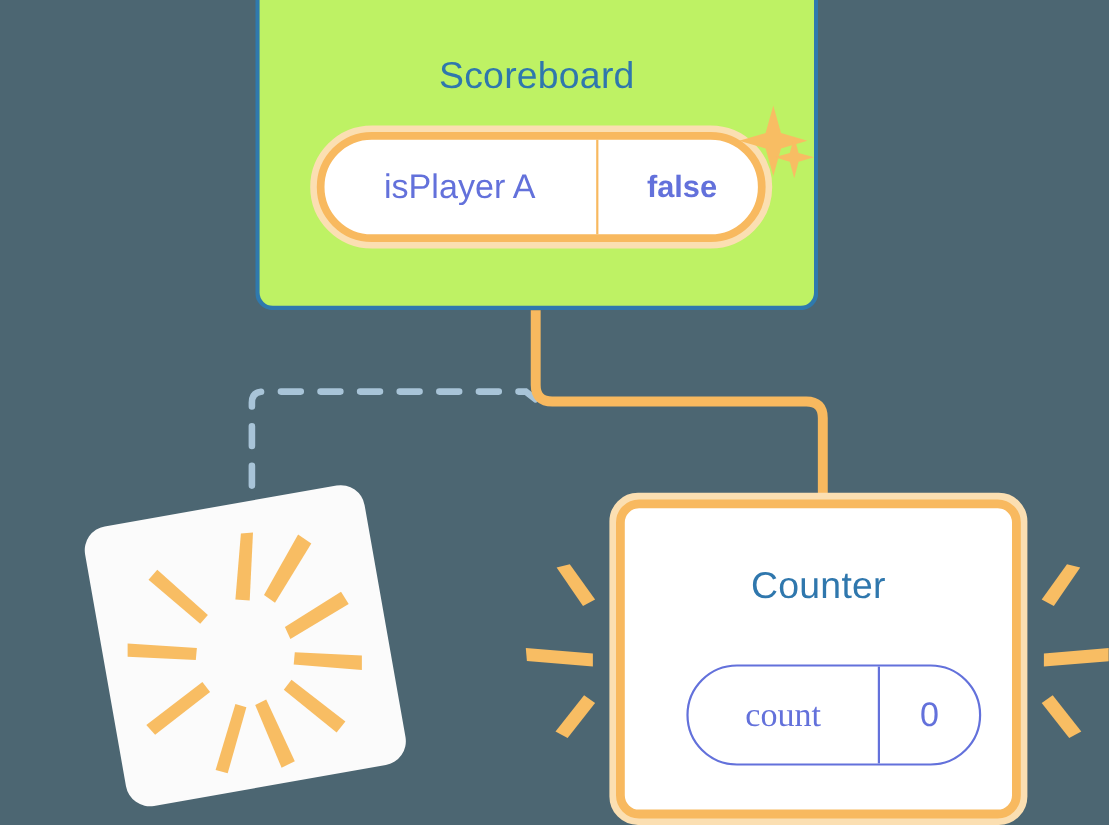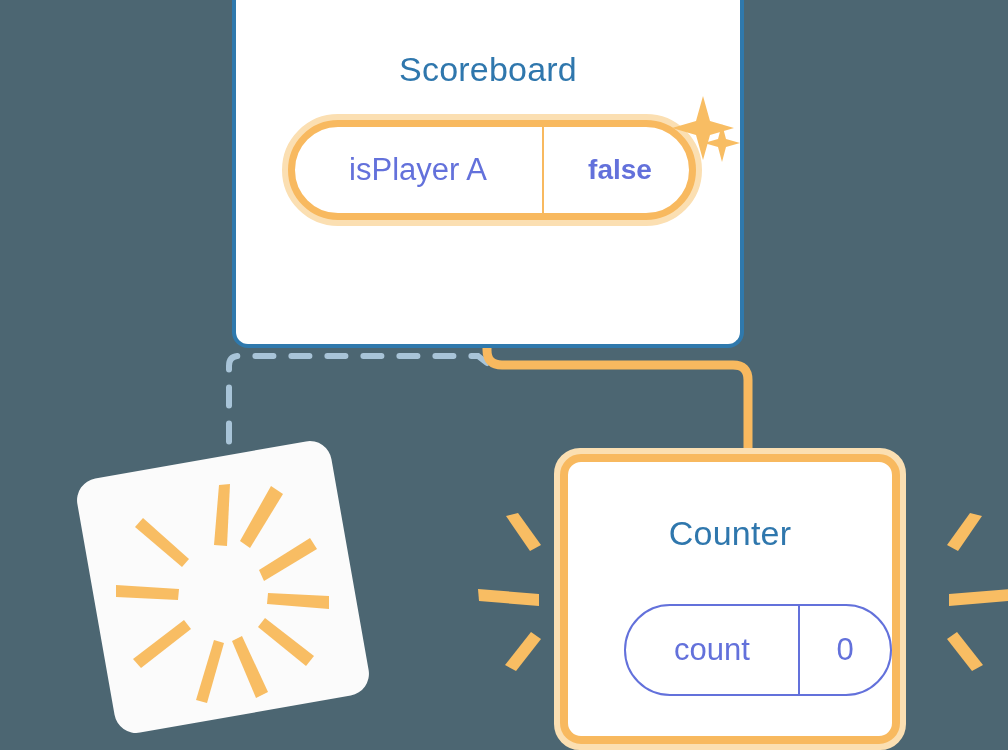--- a/index.html
+++ b/index.html
@@ -28,22 +28,22 @@
   #connectors { z-index: 1; }
   #bursts     { z-index: 3; }
   #sparkles   { z-index: 6; }
 
   
   .scoreboard-card {
     position: absolute;
     left: 232px;
     top: 0px;
     width: 512px;
-    height: 348px;
-    background: #ffffff;
+    height: 282px;
+    background: #bef264;
     border: 4px solid #2f79ad;
     border-top: none;
     border-radius: 0 0 16px 16px;
     box-sizing: border-box;
     z-index: 4;
   }
   .card-title {
     text-align: center;
     color: #2f77ad;
     font-size: 34px;
@@ -105,21 +105,21 @@
     width: 2px;
     background: #f8b95f;
     margin: 7px 0;
   }
 
   
   .counter-card {
     position: absolute;
     left: 554px;
     top: 448px;
-    width: 352px;
+    width: 380px;
     height: 302px;
     z-index: 4;
   }
   .counter-glow {
     position: absolute;
     inset: 0;
     border: 8px solid #fbdfb2;
     border-radius: 26px;
     box-sizing: border-box;
   }
@@ -150,20 +150,21 @@
     height: 92px;
     border: 2px solid #6371db;
     border-radius: 46px;
     box-sizing: border-box;
     display: flex;
     align-items: stretch;
     background: #ffffff;
   }
   .pill-plain .pill-key {
     flex: 0 0 172px;
+    font-family: Liberation Serif, serif;
   }
   .pill-plain .pill-val {
     flex: 1;
   }
   .pill-divider-purple {
     width: 2px;
     background: #6371db;
   }
 
   

